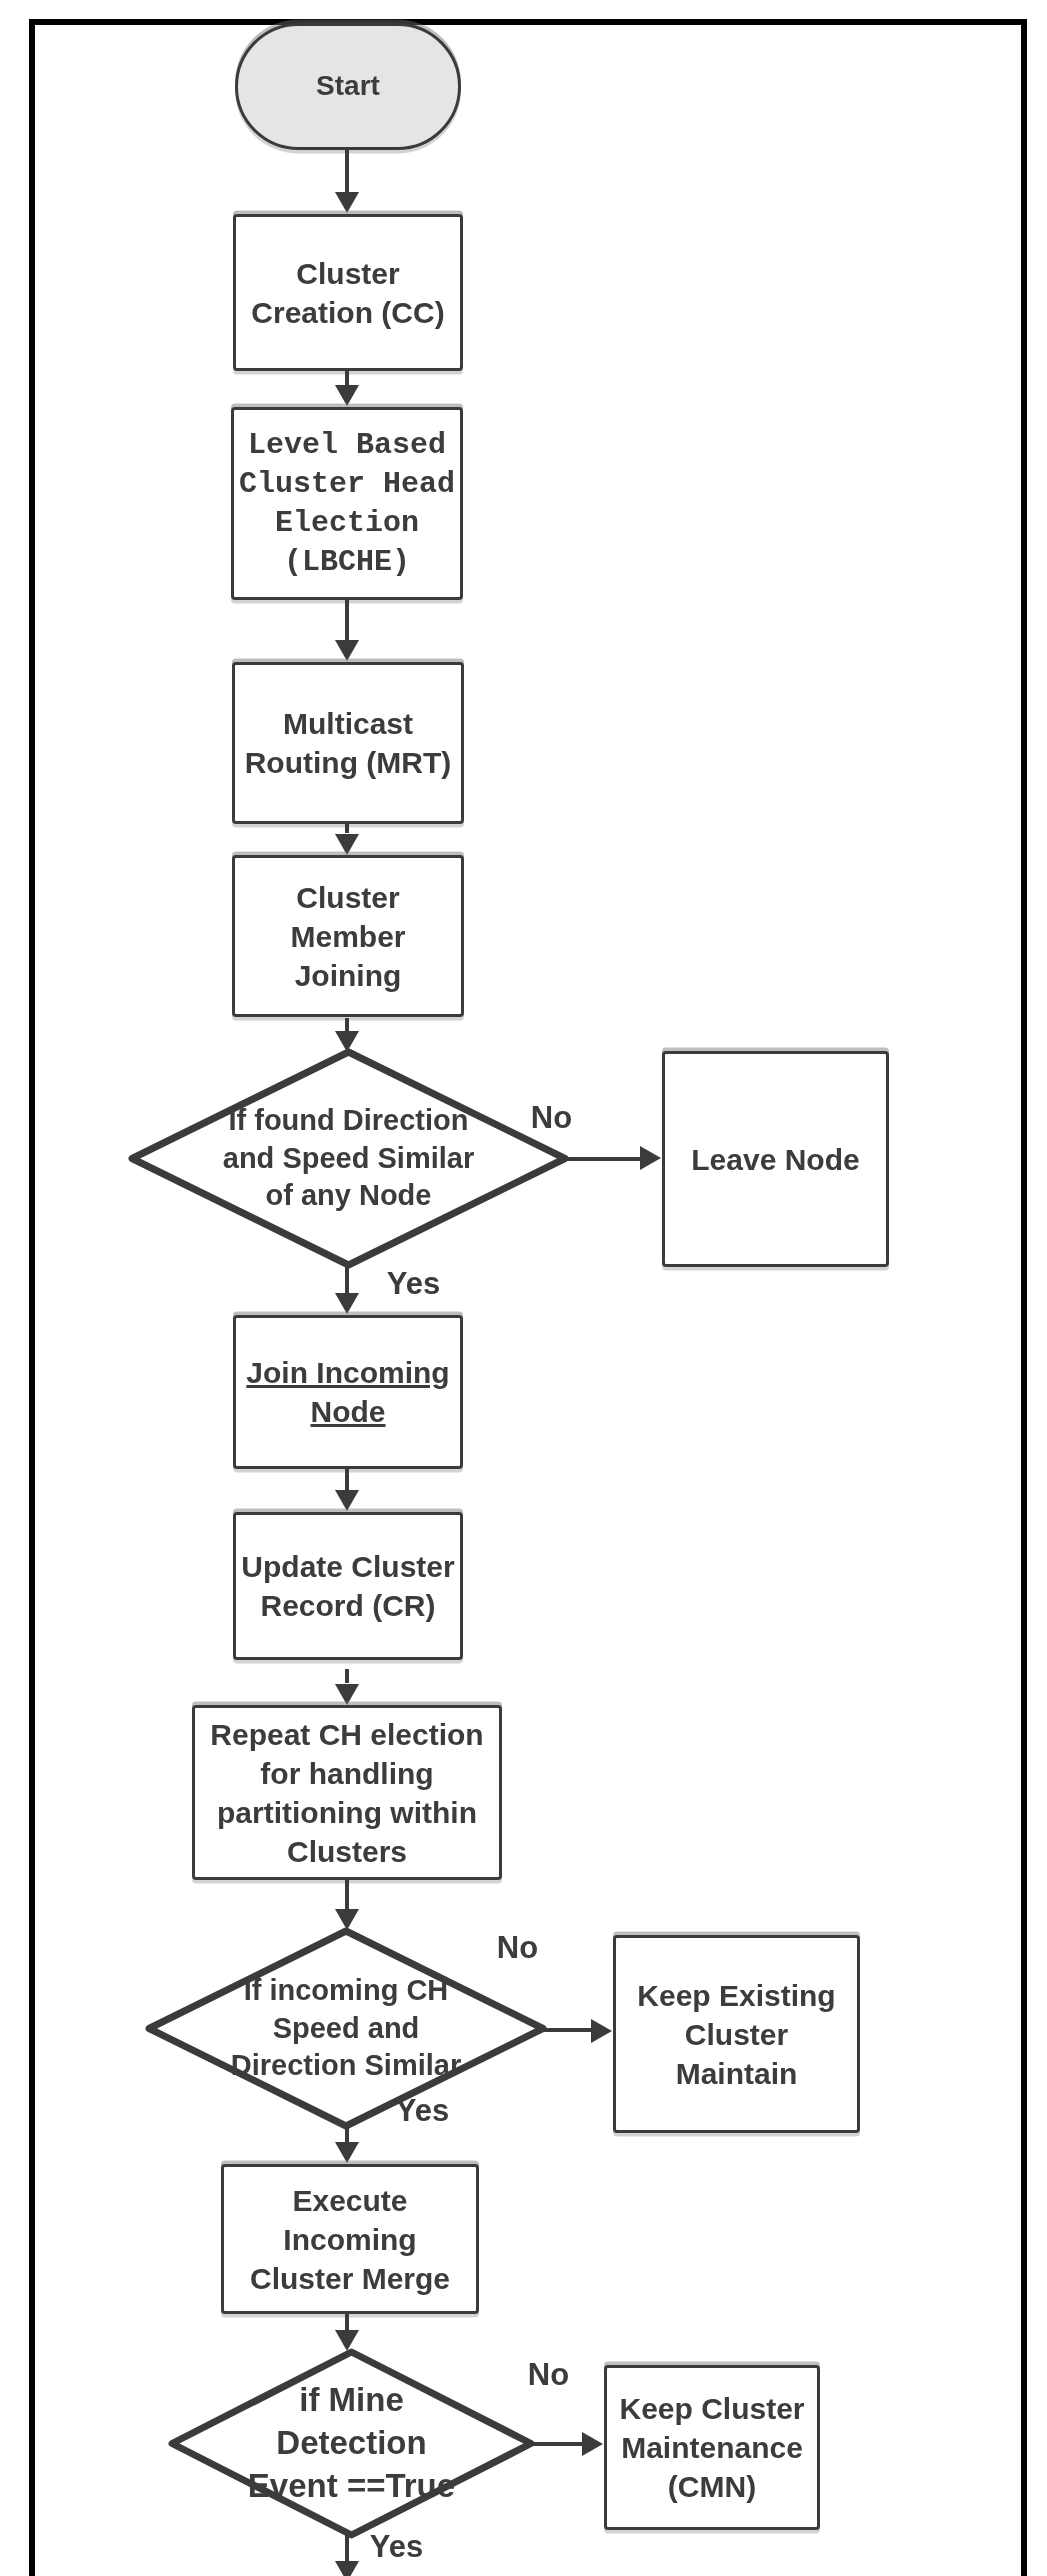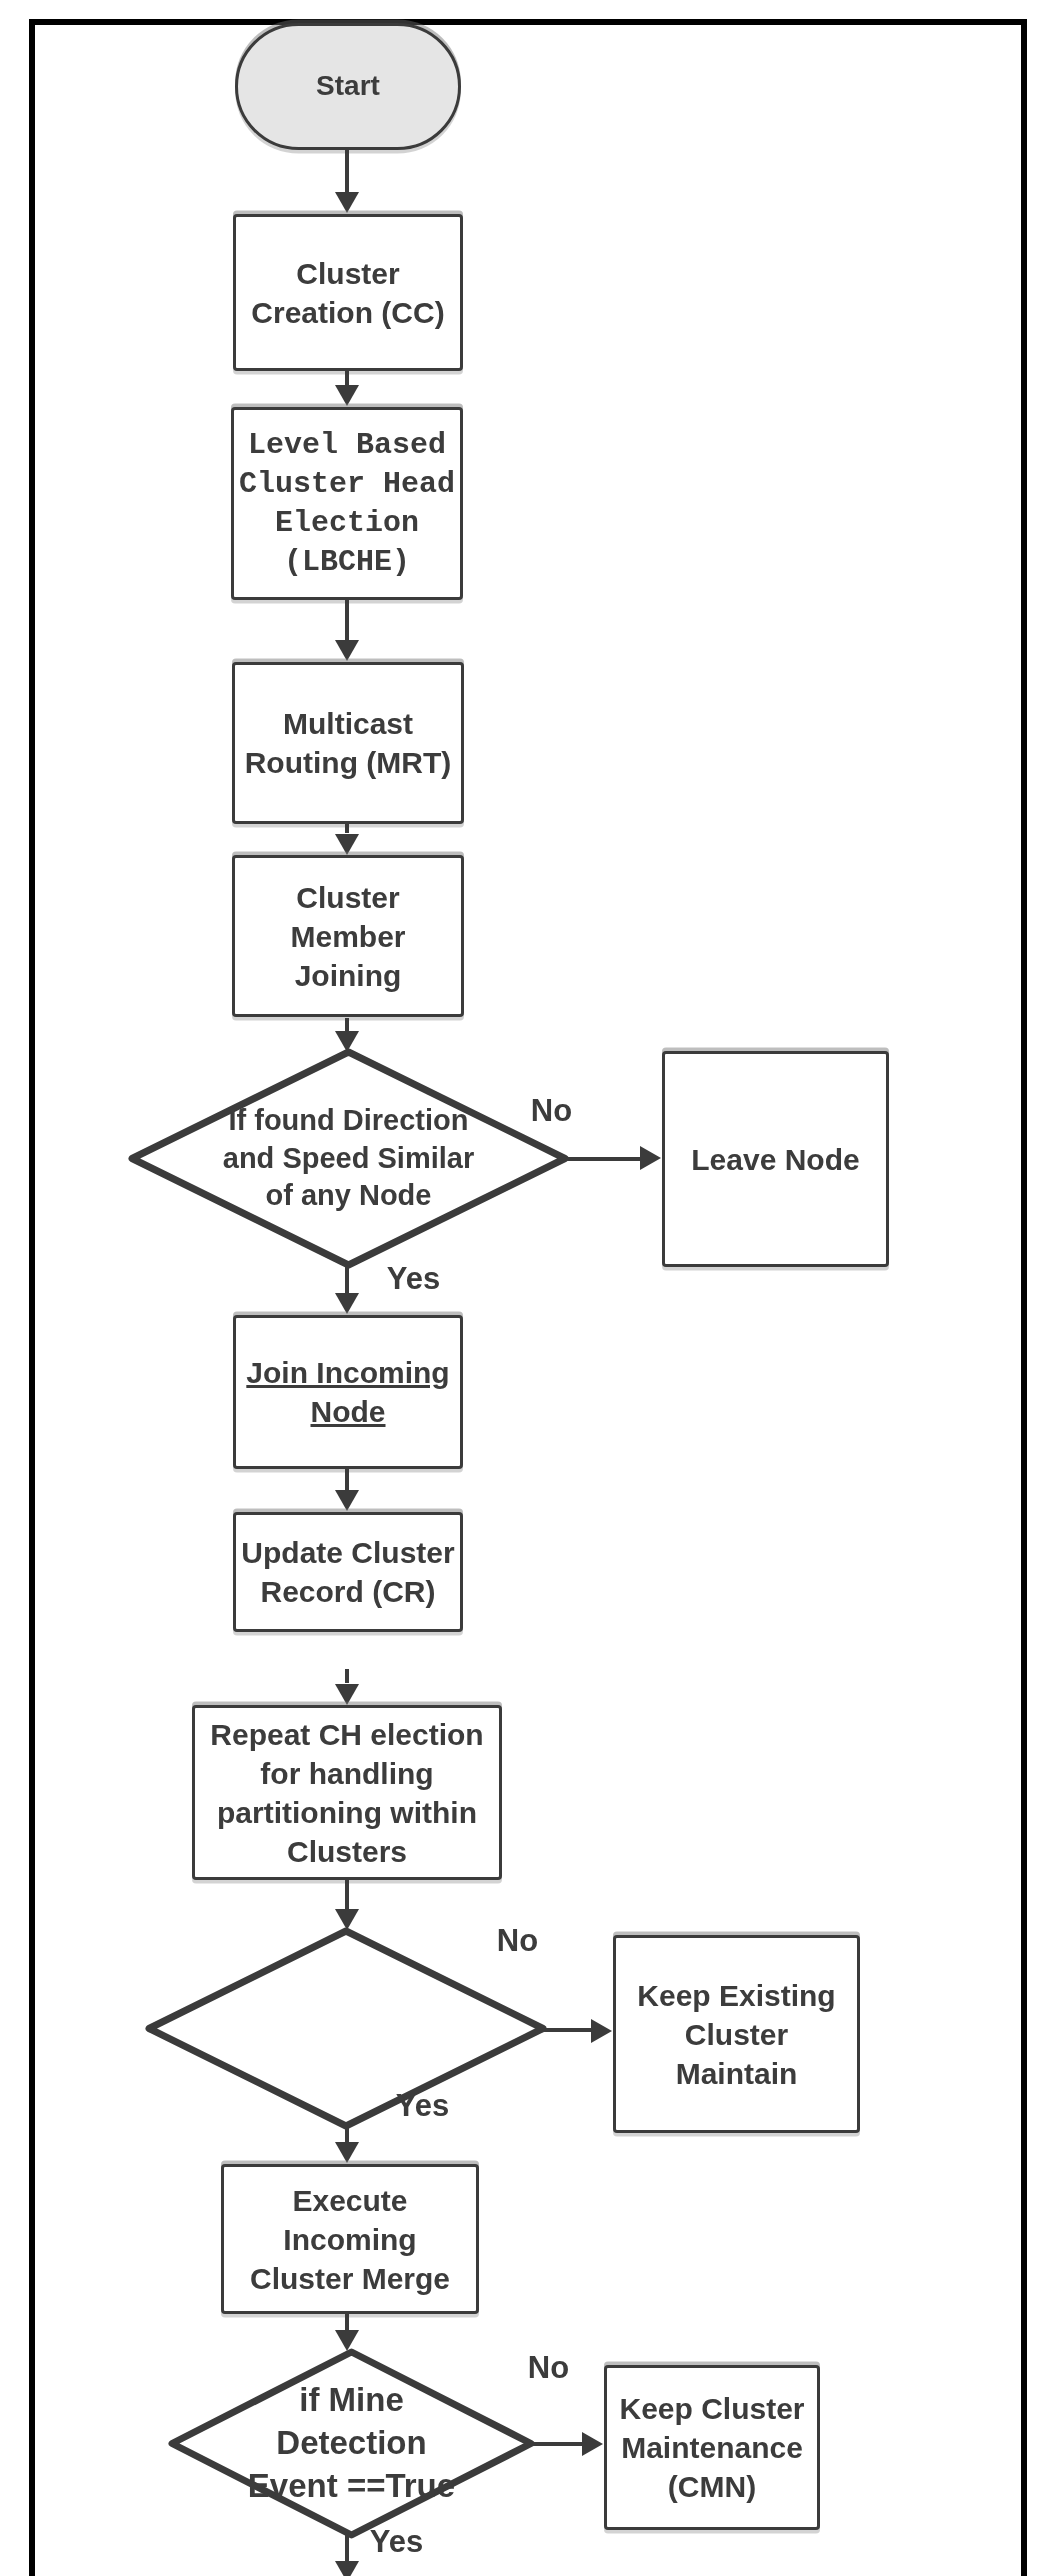--- a/index.html
+++ b/index.html
@@ -32,21 +32,21 @@
   .decision .lbl { position:relative; z-index:1; }
   .vline { position:absolute; width:3.6px; background:#3b3b3b; }
   .vhead { position:absolute; width:0; height:0;
            border-left:12px solid transparent; border-right:12px solid transparent;
            border-top:21.6px solid #3b3b3b; }
   .hline { position:absolute; height:3.6px; background:#3b3b3b; }
   .hhead { position:absolute; width:0; height:0;
            border-top:12px solid transparent; border-bottom:12px solid transparent;
            border-left:21.6px solid #3b3b3b; }
   .edge-label {
-    position:absolute; display:flex; align-items:flex-start; justify-content:center;
+    position:absolute; display:flex; align-items:center; justify-content:center;
     color:#3c3c3c; font-weight:bold; font-size:31px;
   }
 </style>
 </head>
 <body>
 
 <div class="canvas">
   <div class="frame"></div>
 
   <div class="node terminator" style="left:235px; top:23px; width:226px; height:127px;">
@@ -117,21 +117,21 @@
   <div class="vhead" style="left:335px; top:1293px;"></div>
 
   <div class="node process" style="left:233px; top:1315px; width:230px; height:154px;text-decoration:underline;">
     <span>Join Incoming
 Node</span>
   </div>
 
   <div class="vline" style="left:345px; top:1468px; height:22px;"></div>
   <div class="vhead" style="left:335px; top:1490px;"></div>
 
-  <div class="node process" style="left:233px; top:1512px; width:230px; height:120px;text-align:center;">
+  <div class="node process" style="left:233px; top:1512px; width:230px; height:148px;text-align:center;">
     <span>Update Cluster
 Record (CR)</span>
   </div>
 
   <div class="vline" style="left:345px; top:1669px; height:14.4px;"></div>
   <div class="vhead" style="left:335px; top:1684px;"></div>
 
   <div class="node process" style="left:192px; top:1705px; width:310px; height:175px;">
     <span>Repeat CH election
 for handling
@@ -139,20 +139,23 @@
 Clusters</span>
   </div>
 
   <div class="vline" style="left:345px; top:1880px; height:29px;"></div>
   <div class="vhead" style="left:335px; top:1909px;"></div>
 
   <div class="node decision" style="left:149px; top:1931px; width:394px; height:195px; font-size:29px;">
     <svg viewBox="0 0 200 100" preserveAspectRatio="none">
       <polygon points="100,0 200,50 100,100 0,50"></polygon>
     </svg>
+    <span class="lbl">If incoming CH
+Speed and
+Direction Similar</span>
   </div>
 
   <div class="edge-label" style="left:484px; top:1923px; width:67px; height:49px;">
     <span>No</span>
   </div>
   <div class="hline" style="left:544px; top:2028px; width:48px;"></div>
   <div class="hhead" style="left:591px; top:2019px;"></div>
 
   <div class="node process" style="left:613px; top:1935px; width:247px; height:198px;">
     <span>Keep Existing

